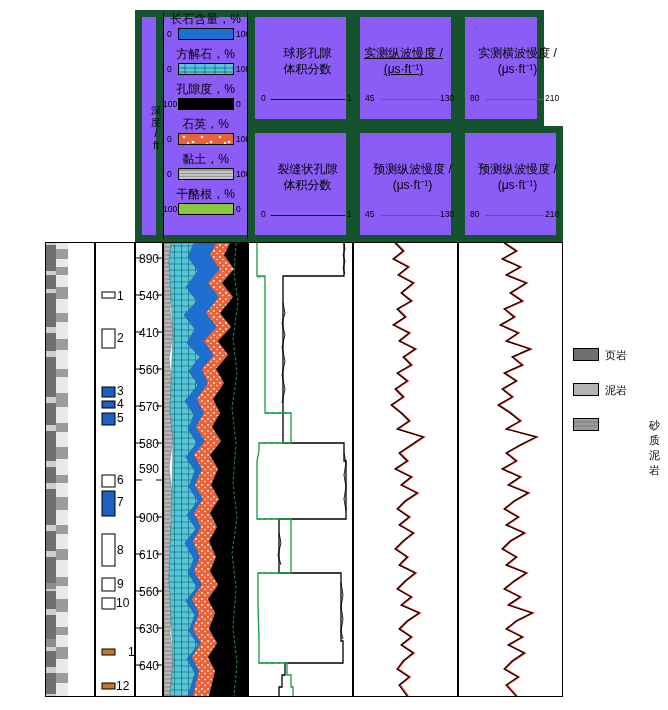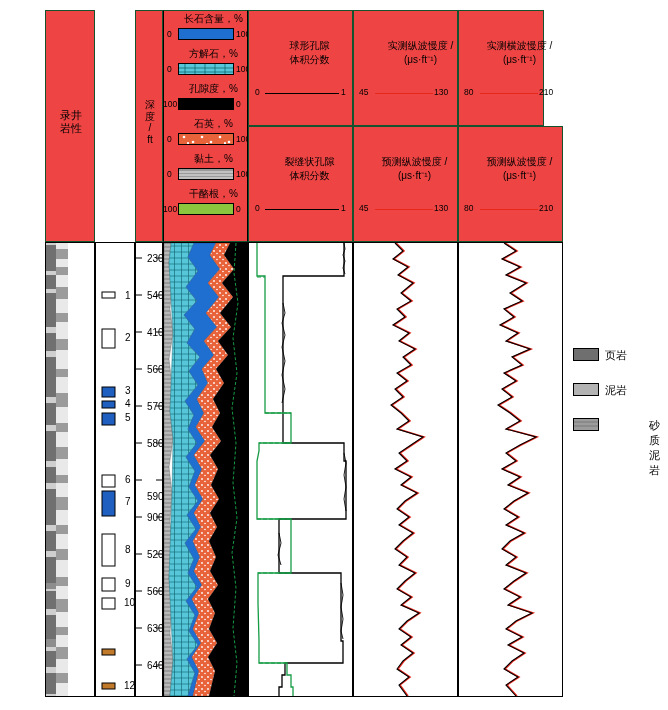--- a/index.html
+++ b/index.html
@@ -1,21 +1,21 @@
 <!DOCTYPE html>
 <html><head>
 <meta charset="utf-8">
 <style>
   html,body{margin:0;padding:0;background:#fff;}
   body{width:668px;height:710px;font-family:"Liberation Sans",sans-serif;position:relative;overflow:hidden;}
   .wrap{position:absolute;left:0;top:0;width:668px;height:710px;}
 
   
-  .bx{position:absolute;box-sizing:border-box;border:1px solid #14532d;background:#ef4444;}
-  .lbl{position:absolute;font-size:10px;color:#000;line-height:1.1;padding-left:8px;}
+  .bx{position:absolute;box-sizing:border-box;border:7px solid #14532d;background:#8b5cf6;}
+  .lbl{position:absolute;font-size:12px;color:#000;line-height:1.1;}
   .ctr{text-align:center;}
   .vtxt{position:absolute;font-size:11px;text-align:center;line-height:1.15;}
 
   
   .scalebar{position:absolute;height:12px;border:1px solid #000;box-sizing:border-box;}
   .num{font-size:8.5px;}
 
   
   .track{position:absolute;border:1px solid #000;box-sizing:border-box;background:#fff;overflow:hidden;}
 
@@ -23,25 +23,20 @@
   .lgswatch{position:absolute;width:26px;height:13px;border:1px solid #000;box-sizing:border-box;}
   .lgtxt{position:absolute;font-size:11px;}
 
   svg{display:block;}
 </style>
 </head>
 <body>
 
 <div class="wrap">
 
-  <div class="bx" style="left:45px;top:10px;width:50px;height:232px;">
-    <div class="vtxt" style="left:0;width:50px;top:98px;">
-      <span>录井</span><br><span>岩性</span>
-    </div>
-  </div>
 
 
   <div class="bx" style="left:135px;top:10px;width:28px;height:232px;">
     <div class="vtxt" style="left:0;width:28px;top:88px;font-size:10px;">
       <span>深</span><br>
       <span>度</span><br>
       <span>/</span><br>
       <span>ft</span>
     </div>
   </div>
@@ -127,21 +122,21 @@
   <div class="bx" style="left:248px;top:10px;width:105px;height:116px;">
     <div class="lbl ctr" style="left:0;top:28px;width:105px;line-height:1.35;">
       <span>球形孔隙</span><br><span>体积分数</span>
     </div>
     <div class="num" style="position:absolute;left:6px;top:76px;">0</div>
     <div class="num" style="position:absolute;left:92px;top:76px;">1</div>
     <div style="position:absolute;left:16px;top:82px;width:74px;height:1px;background:#000;"></div>
   </div>
 
   <div class="bx" style="left:353px;top:10px;width:105px;height:116px;">
-    <div class="lbl ctr" style="left:15px;top:28px;width:87px;line-height:1.35;">
+    <div class="lbl ctr" style="left:0;top:28px;width:87px;line-height:1.35;text-decoration:underline;">
       <span>实测纵波慢度 /</span><br><span>(μs·ft⁻¹)</span>
     </div>
     <div class="num" style="position:absolute;left:5px;top:76px;">45</div>
     <div class="num" style="position:absolute;left:80px;top:76px;">130</div>
     <div style="position:absolute;left:21px;top:82px;width:58px;height:1px;background:#e8271c;"></div>
   </div>
 
   <div class="bx" style="left:458px;top:10px;width:86px;height:116px;">
     <div class="lbl ctr" style="left:0;top:28px;width:105px;line-height:1.35;">
       <span>实测横波慢度 /</span><br><span>(μs·ft⁻¹)</span>
@@ -292,29 +287,29 @@
         <line x1="0" y1="311" x2="6" y2="311"></line>
           <line x1="20" y1="311" x2="26" y2="311"></line>
         <line x1="0" y1="348" x2="6" y2="348"></line>
           <line x1="20" y1="348" x2="26" y2="348"></line>
         <line x1="0" y1="385" x2="6" y2="385"></line>
           <line x1="20" y1="385" x2="26" y2="385"></line>
         <line x1="0" y1="422" x2="6" y2="422"></line>
           <line x1="20" y1="422" x2="26" y2="422"></line>
       </g>
     </svg>
-    <div class="lbl" style="left:3px;top:10px;">230</div>
+    <div class="lbl" style="left:3px;top:10px;">890</div>
     <div class="lbl" style="left:3px;top:47px;">540</div>
     <div class="lbl" style="left:3px;top:84px;">410</div>
     <div class="lbl" style="left:3px;top:121px;">560</div>
     <div class="lbl" style="left:3px;top:158px;">570</div>
     <div class="lbl" style="left:3px;top:195px;">580</div>
-    <div class="lbl" style="left:3px;top:248px;">590</div>
+    <div class="lbl" style="left:3px;top:220px;">590</div>
     <div class="lbl" style="left:3px;top:269px;">900</div>
-    <div class="lbl" style="left:3px;top:306px;">520</div>
+    <div class="lbl" style="left:3px;top:306px;">610</div>
     <div class="lbl" style="left:3px;top:343px;">560</div>
     <div class="lbl" style="left:3px;top:380px;">630</div>
     <div class="lbl" style="left:3px;top:417px;">640</div>
   </div>
 
   <div class="track" style="left:163px;top:242px;width:85px;height:455px;">
     <svg width="83" height="453" viewBox="0 0 83 453" preserveAspectRatio="none">
       <defs>
         <pattern id="pQtz" width="6" height="6" patternUnits="userSpaceOnUse">
           <rect width="6" height="6" fill="#e8633a"></rect>

